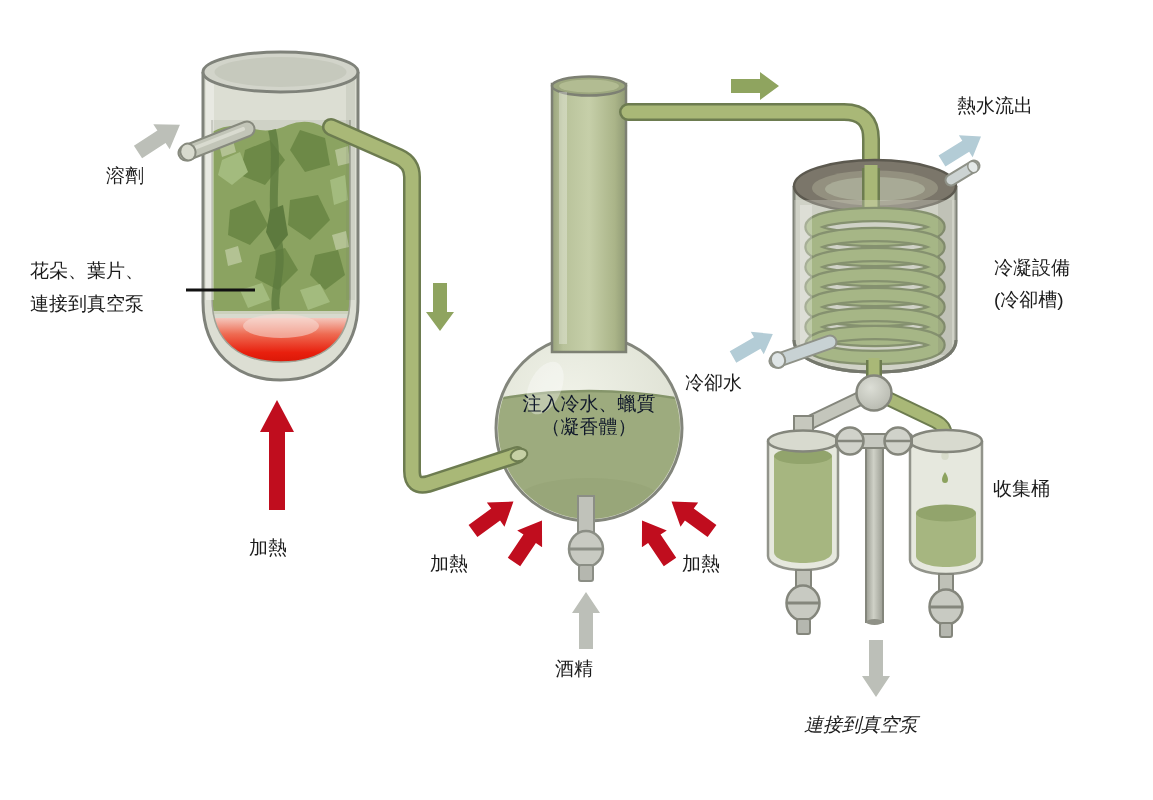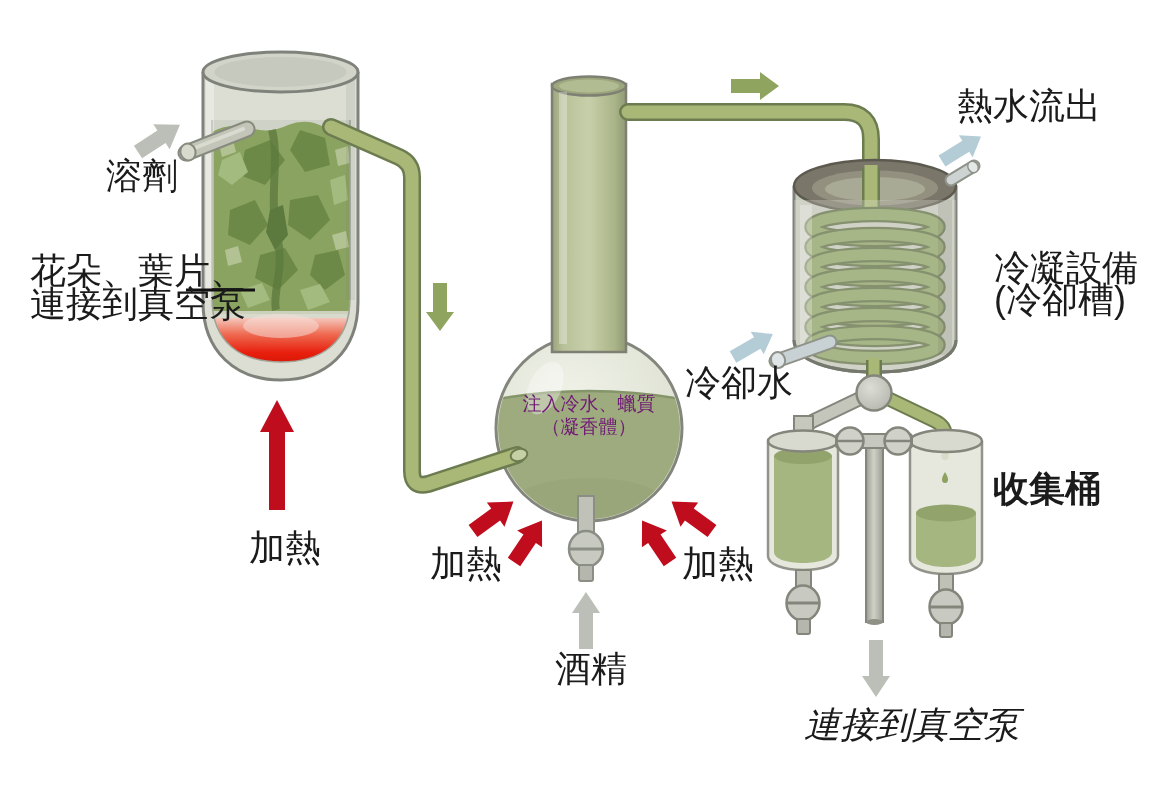--- a/index.html
+++ b/index.html
@@ -2,24 +2,24 @@
 <html><head>
 <meta charset="utf-8">
 <style>
   html,body{margin:0;padding:0;background:#ffffff;}
   #stage{
     position:relative;width:1153px;height:800px;background:#ffffff;overflow:hidden;
     font-family:"Liberation Sans","DejaVu Sans",sans-serif;
   }
   #stage svg{position:absolute;left:0;top:0;}
   .lbl{
-    position:absolute;font-size:36px;color:#1b1b1b;line-height:33px;
+    position:absolute;font-size:19px;color:#1b1b1b;line-height:33px;
     white-space:nowrap;font-family:"Liberation Sans","DejaVu Sans",sans-serif;
   }
-  .lbl.small{font-size:19px;line-height:23px;white-space:normal;text-align:center;color:#701a75;}
+  .lbl.small{font-size:19px;line-height:23px;white-space:normal;text-align:center;color:#0f172a;}
 </style>
 </head>
 <body>
 
 <div id="stage">
 
 <svg width="1153" height="800" viewBox="0 0 1153 800">
   <defs>
     <path id="arr-110" d="M0,-8 L78,-8 L78,-17 L110,0 L78,17 L78,8 L0,8 Z"></path>
     <path id="arr-50" d="M0,-7.5 L28,-7.5 L28,-15 L50,0 L28,15 L28,7.5 L0,7.5 Z"></path>
@@ -263,16 +263,16 @@
 
 <div class="lbl" style="left:555px;top:652px;">酒精</div>
 <div class="lbl" style="left:957px;top:89px;">熱水流出</div>
 
 <div class="lbl" style="left:982px;top:252px;line-height:32px;margin-left:12px;">
   <div>冷凝設備</div>
   <div>(冷卻槽)</div>
 </div>
 
 <div class="lbl" style="left:685px;top:366px;text-align:center;">冷卻水</div>
-<div class="lbl" style="left:993px;top:472px;font-weight:bold;">收集桶</div>
+<div class="lbl" style="left:993px;top:472px;">收集桶</div>
 <div class="lbl" style="left:804px;top:708px;font-style:italic;">連接到真空泵</div>
 
 </div>
 
 </body></html>

